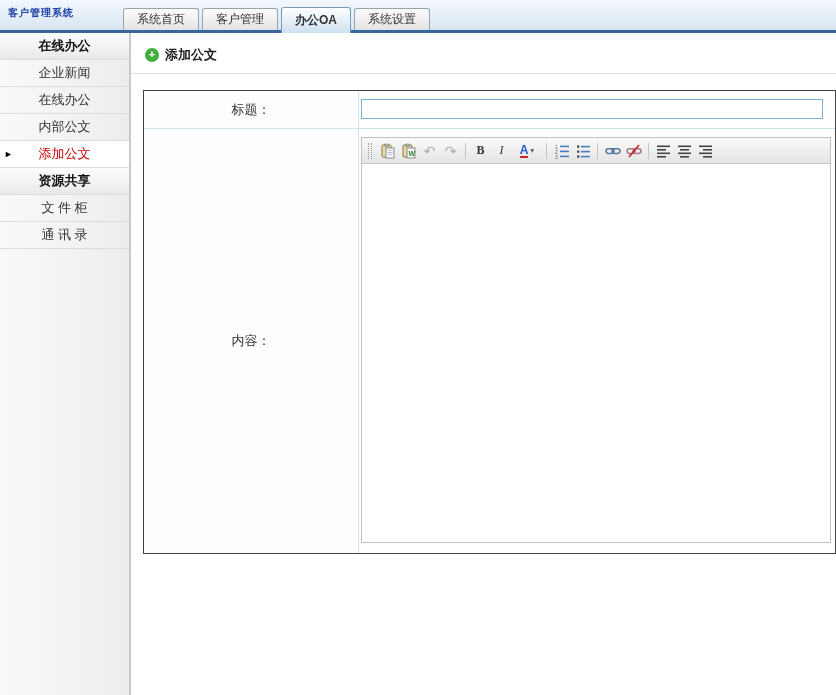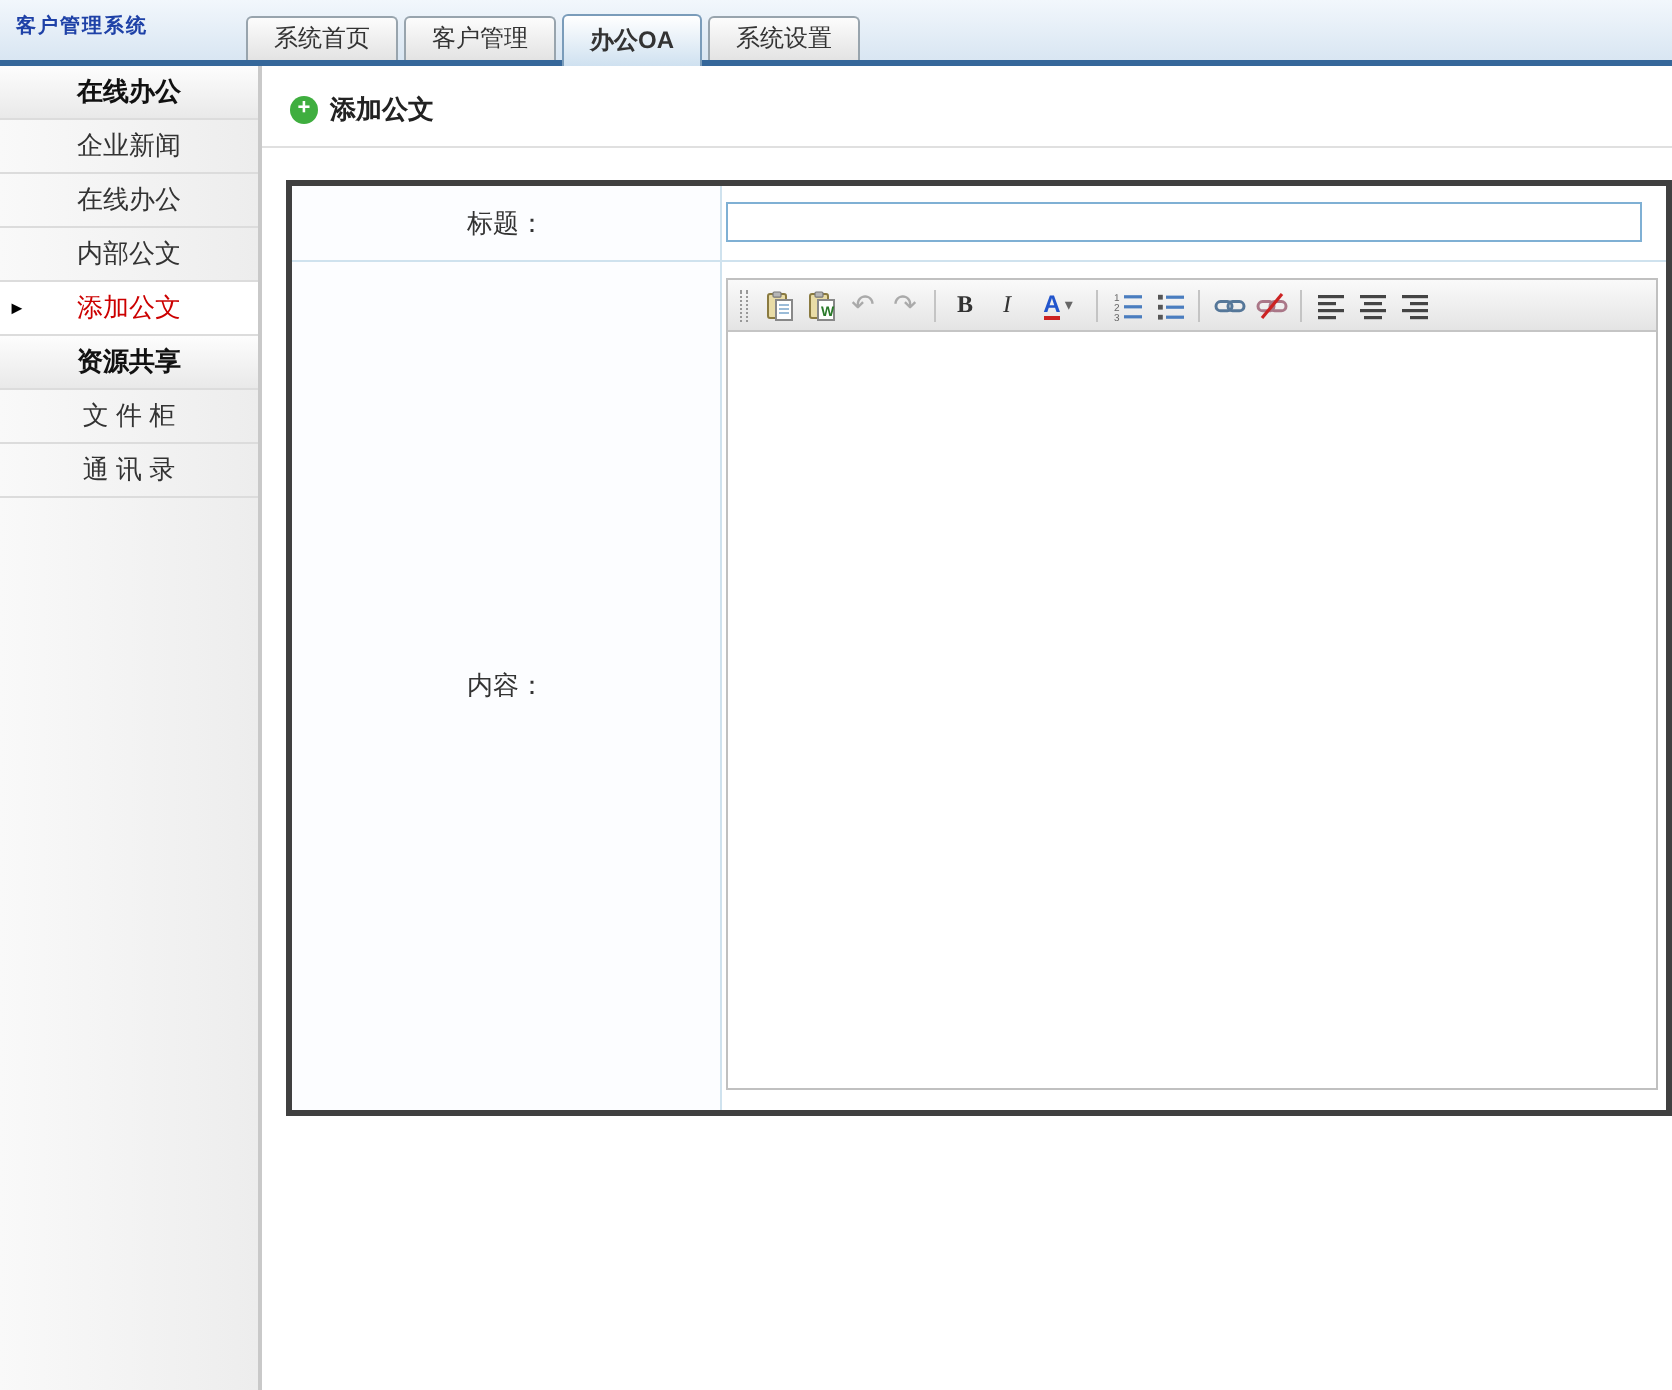--- a/index.html
+++ b/index.html
@@ -34,21 +34,21 @@
   .side-item.active .arrow { display:block; }
 
   
   .main { position:absolute; left:131px; top:33px; right:0; bottom:0; background:#fff; }
   .page-head { margin:13px 0 0 14px; display:flex; align-items:center; gap:6px;
                font-size:13px; font-weight:bold; color:#222; }
   .plus-icon { width:14px; height:14px; border-radius:50%; background:#3fae3f; color:#fff;
                font-size:11px; line-height:13px; text-align:center; font-weight:bold; flex:0 0 14px; }
   .head-divider { height:1px; background:#e0e0e0; margin-top:9px; }
 
-  .form { position:absolute; left:12px; right:0; top:57px; border:3px solid #404040; }
+  .form { position:absolute; left:12px; right:0; top:57px; border:1px solid #404040; }
   .frow { display:flex; border-bottom:1px solid #cfe2ee; }
   .frow:last-child { border-bottom:none; }
   .label-cell { width:215px; flex:0 0 215px; background:#fcfdff; border-right:1px solid #cfe2ee;
                 display:flex; align-items:center; justify-content:center; font-size:13px; color:#333; }
   .field-cell { flex:1 1 auto; padding:8px 4px 8px 2px; min-width:0; }
   .row-title { height:38px; }
   .row-content { height:424px; }
   .row-buttons { height:37px; }
 
   .title-input { width:calc(100% - 8px); height:20px; border:1px solid #7fb0d4; background:#fff;

